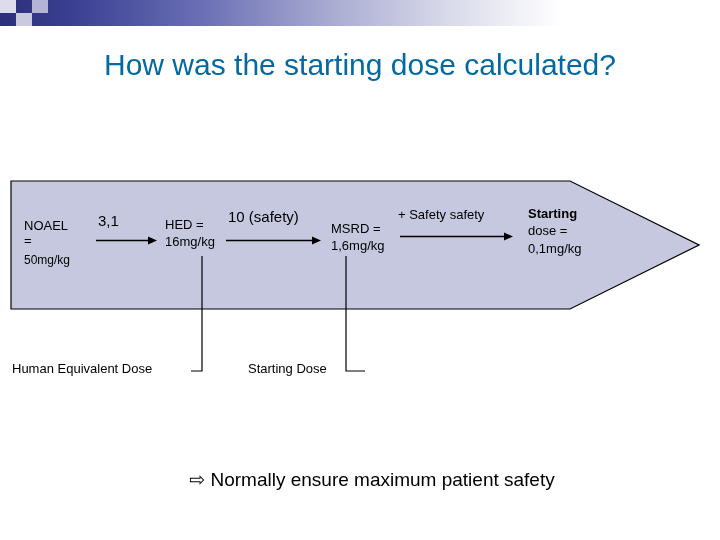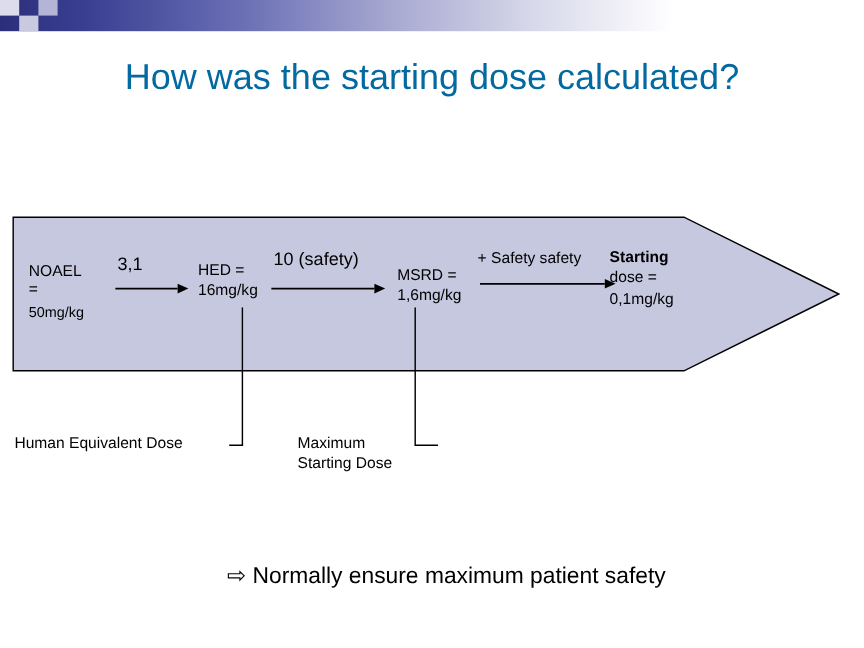--- a/index.html
+++ b/index.html
@@ -74,21 +74,21 @@
   .f31 { left: 98px; top: 212px; font-size: 15px; }
 
   .hed { left: 165px; top: 216px; width: 76px; font-size: 13px; line-height: 17px; }
 
   .safety10 { left: 228px; top: 208px; font-size: 15px; }
 
   .msrd { left: 331px; top: 220px; width: 80px; font-size: 13px; line-height: 17px; }
 
   .safetymargin { left: 398px; top: 207px; font-size: 13px; }
 
-  .starting { left: 508px; top: 205px; width: 110px; }
+  .starting { left: 528px; top: 205px; width: 110px; }
   .starting .s1 { font-size: 13px; font-weight: bold; line-height: 17px; }
   .starting .s2 { font-size: 13px; font-weight: normal; line-height: 17px; }
   .starting .s3 { font-size: 13px; line-height: 18px; margin-top: 1px; }
 
   
   .sarrow { position: absolute; height: 9px; }
   .sarrow svg { display:block; }
 
   
   .callout1 { position: absolute; left: 12px; top: 360px; font-size: 13px; line-height: 17px; }
@@ -179,20 +179,19 @@
 
 <div class="leader" style="left:340px; top:256px; width:26px; height:116px;">
   <svg width="26" height="116" viewBox="0 0 26 116" xmlns="http://www.w3.org/2000/svg">
     <polyline points="25,115 6,115 6,0" fill="none" stroke="#000000" stroke-width="1.2"></polyline>
   </svg>
 </div>
 
 <div class="callout1">Human Equivalent Dose</div>
 
 <div class="callout2">
-  <div>Maximum</div>
   <div>Starting Dose</div>
 </div>
 
 <div class="bottomline">
   <span class="bullet">⇨</span>
   <span>Normally ensure maximum patient safety</span>
 </div>
 
 </body></html>

